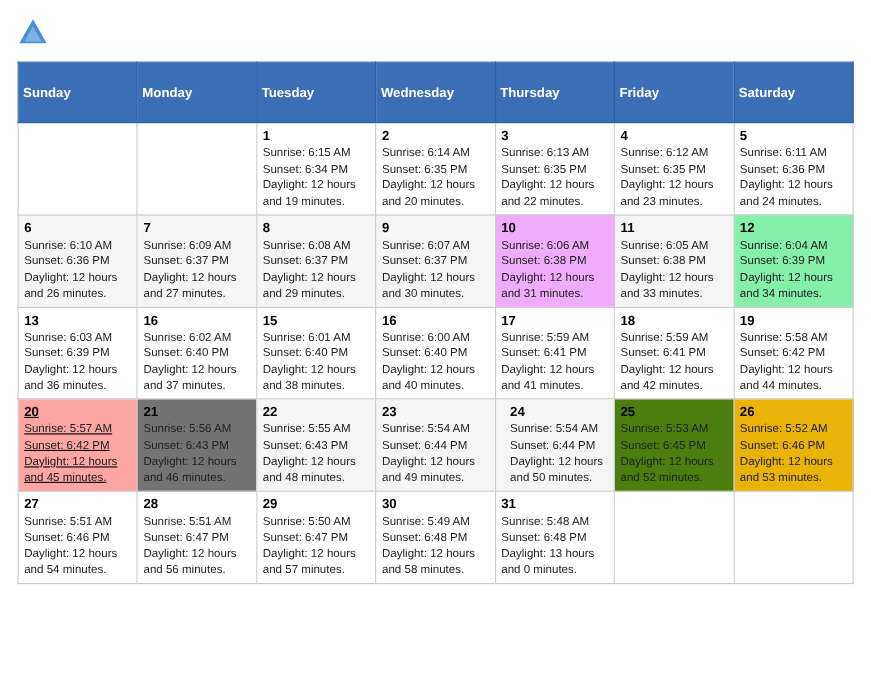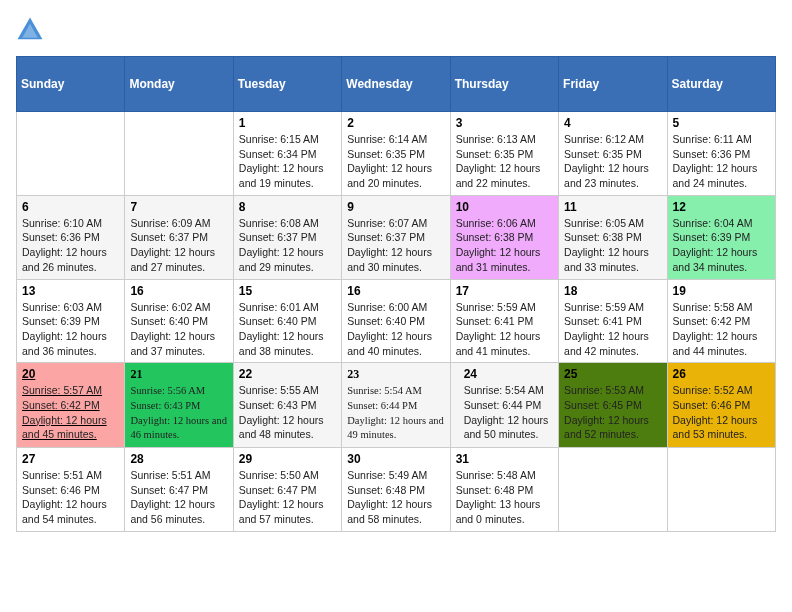--- a/index.html
+++ b/index.html
@@ -280,37 +280,37 @@
       </tr>
       <tr>
         <td style="background: #fca5a5; text-decoration: underline;">
         <span class="day-num">20</span>
         <div class="day-info">
           <span>Sunrise: 5:57 AM</span><br>
           <span>Sunset: 6:42 PM</span><br>
           <span>Daylight: 12 hours and 45 minutes.</span>
         </div>
       </td>
-        <td style="background: #22c55e; font-family: Liberation Serif, serif;">
+        <td style="background: #737373;">
         <span class="day-num">21</span>
         <div class="day-info">
           <span>Sunrise: 5:56 AM</span><br>
           <span>Sunset: 6:43 PM</span><br>
           <span>Daylight: 12 hours and 46 minutes.</span>
         </div>
       </td>
         <td style="background: rgb(245, 245, 245);">
         <span class="day-num">22</span>
         <div class="day-info">
           <span>Sunrise: 5:55 AM</span><br>
           <span>Sunset: 6:43 PM</span><br>
           <span>Daylight: 12 hours and 48 minutes.</span>
         </div>
       </td>
-        <td style="background: rgb(245, 245, 245); font-family: Liberation Serif, serif;">
+        <td style="background: rgb(245, 245, 245);">
         <span class="day-num">23</span>
         <div class="day-info">
           <span>Sunrise: 5:54 AM</span><br>
           <span>Sunset: 6:44 PM</span><br>
           <span>Daylight: 12 hours and 49 minutes.</span>
         </div>
       </td>
         <td style="background: rgb(245, 245, 245); padding-left: 13px;">
         <span class="day-num">24</span>
         <div class="day-info">

